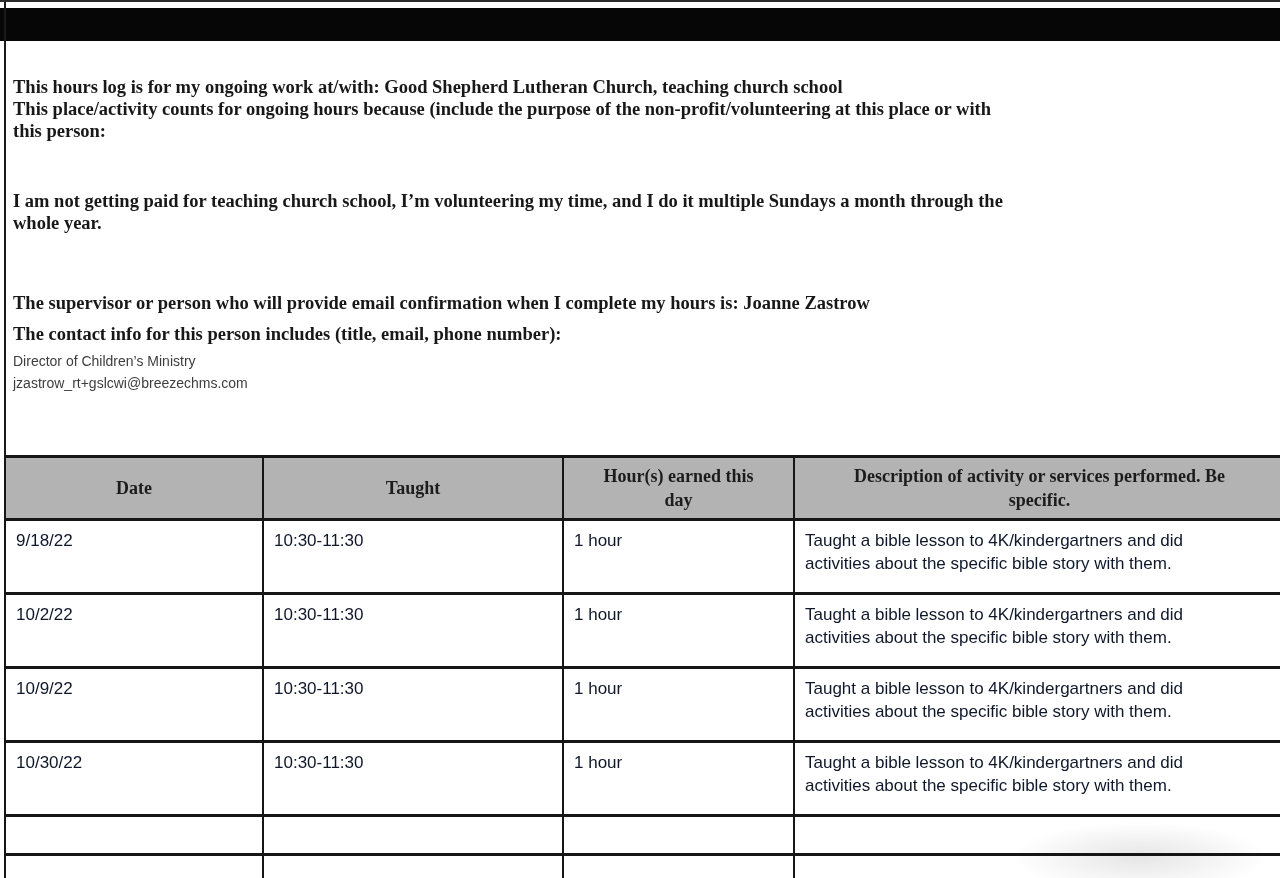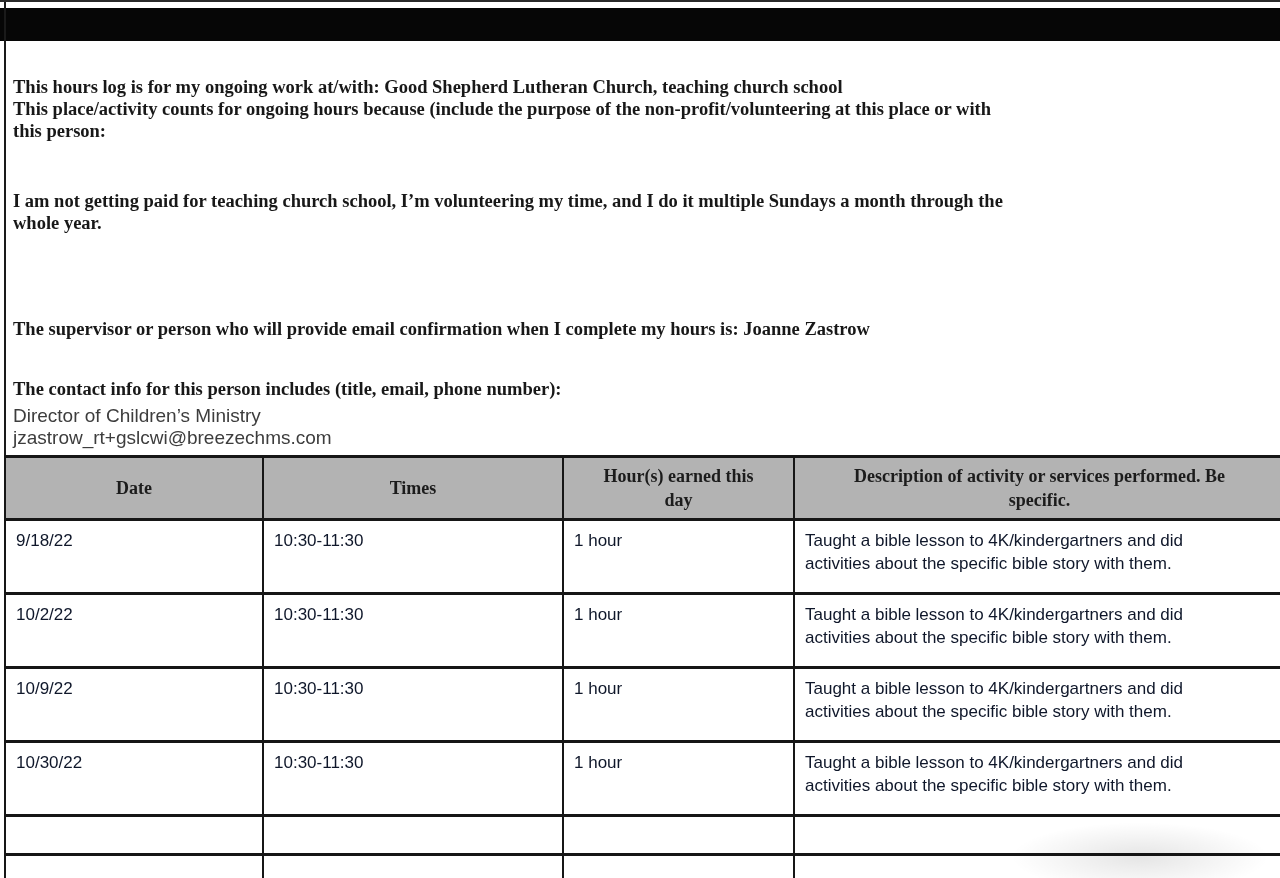--- a/index.html
+++ b/index.html
@@ -28,26 +28,26 @@
   .serif-bold {
     font-family: "Liberation Serif", "DejaVu Serif", serif;
     font-weight: 700;
     font-size: 18.5px;
     line-height: 22px;
     color: #181818;
     white-space: pre-line;
   }
   .p1 { margin-top: 36px; }
   .p2 { margin-top: 48px; }
-  .p3 { margin-top: 84px; }
-  .p4 { margin-top: 38px; }
+  .p3 { margin-top: 58px; }
+  .p4 { margin-top: 9px; }
   .contact-lines {
     margin-top: 5px;
     font-family: "Liberation Sans", sans-serif;
-    font-size: 19px;
+    font-size: 14px;
     line-height: 22px;
     color: #3d3d3d;
   }
   .log-table {
     position: absolute; top: 455px; left: 4px;
     width: 1282px;
     border-collapse: collapse;
     table-layout: fixed;
   }
   .log-table col.c1 { width: 258px; }
@@ -115,21 +115,21 @@
 <table class="log-table">
   <colgroup>
       <col class="c1">
       <col class="c2">
       <col class="c3">
       <col class="c4">
     </colgroup>
   <thead>
     <tr>
       <th>Date</th>
-      <th>Times</th>
+      <th>Taught</th>
       <th>Hour(s) earned this
 day</th>
       <th>Description of activity or services performed. Be
 specific.</th>
     </tr>
   </thead>
   <tbody>
     <tr>
       <td>9/18/22</td>
       <td>10:30-11:30</td>

